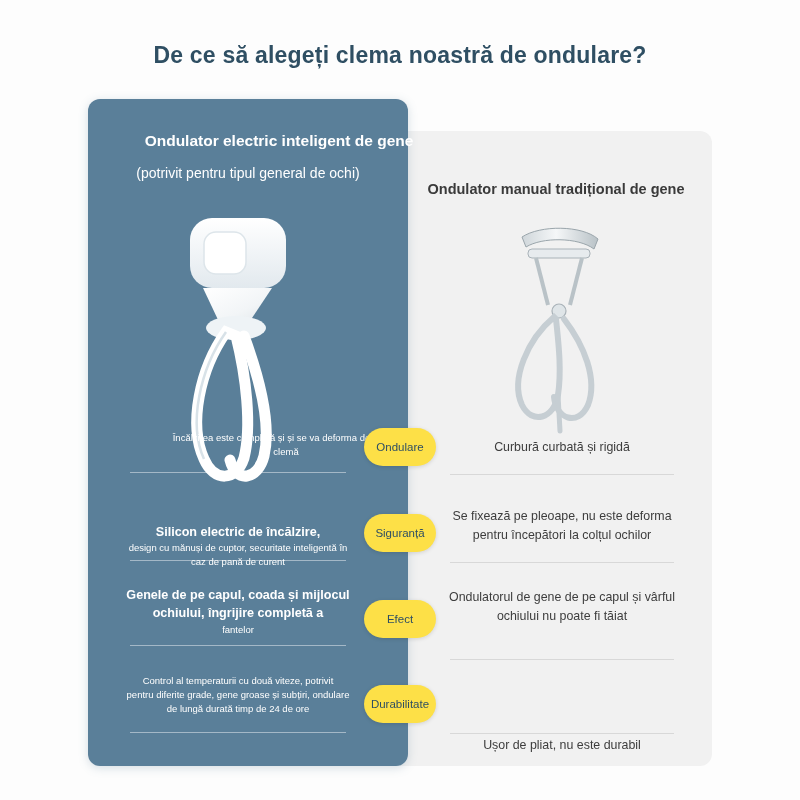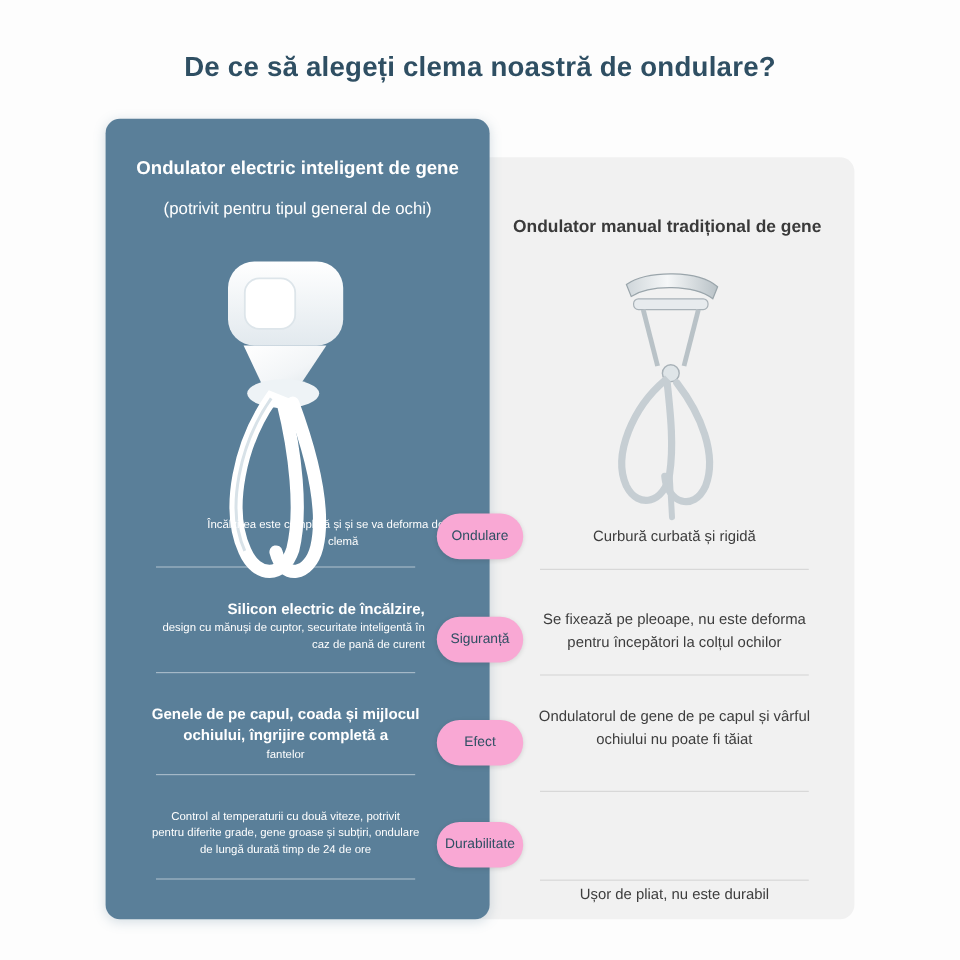--- a/index.html
+++ b/index.html
@@ -60,20 +60,21 @@
   .panel-left-title {
     position: absolute;
     left: 0;
     top: 32px;
     width: 320px;
     text-align: center;
     color: #ffffff;
     font-size: 15.5px;
     font-weight: bold;
     line-height: 1.25;
+    padding-left: 31px;
   }
   .panel-left-sub {
     position: absolute;
     left: 0;
     top: 65px;
     width: 320px;
     text-align: center;
     color: #ffffff;
     font-size: 14px;
     line-height: 1.3;
@@ -105,21 +106,21 @@
     height: 250px;
   }
 
   
   .pill {
     position: absolute;
     left: 276px;
     width: 72px;
     height: 38px;
     border-radius: 19px;
-    background: #f9a8d4;
+    background: #fde047;
     box-shadow: 0 1px 4px rgba(0,0,0,0.13);
     display: flex;
     align-items: center;
     justify-content: center;
     font-size: 11.5px;
     color: #2f4f63;
     z-index: 6;
   }
   .pill.p1 { top: 329px; }
   .pill.p2 { top: 415px; }
@@ -139,21 +140,21 @@
     font-weight: bold;
     line-height: 1.45;
   }
   .row-left .rl-sub {
     font-size: 9.5px;
     line-height: 1.45;
     font-weight: normal;
   }
   .row-left.r1 { top: 332px; margin-left: 48px; }
   .row-left.r1 .rl-main { font-size: 9.5px; font-weight: normal; }
-  .row-left.r2 { top: 400px; text-align: right; }
+  .row-left.r2 { top: 424px; }
   .row-left.r3 { top: 487px; }
   .row-left.r4 { top: 575px; }
 
   .div-left {
     position: absolute;
     left: 42px;
     width: 216px;
     height: 1px;
     background: rgba(255,255,255,0.45);
   }

